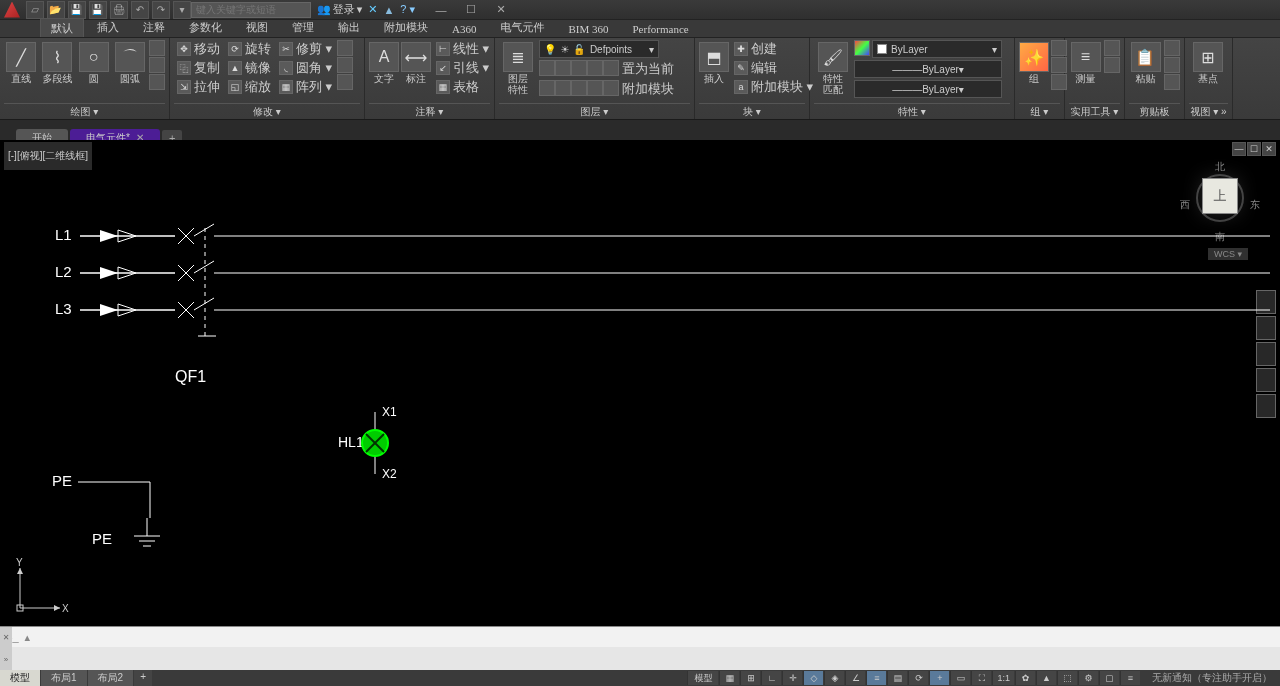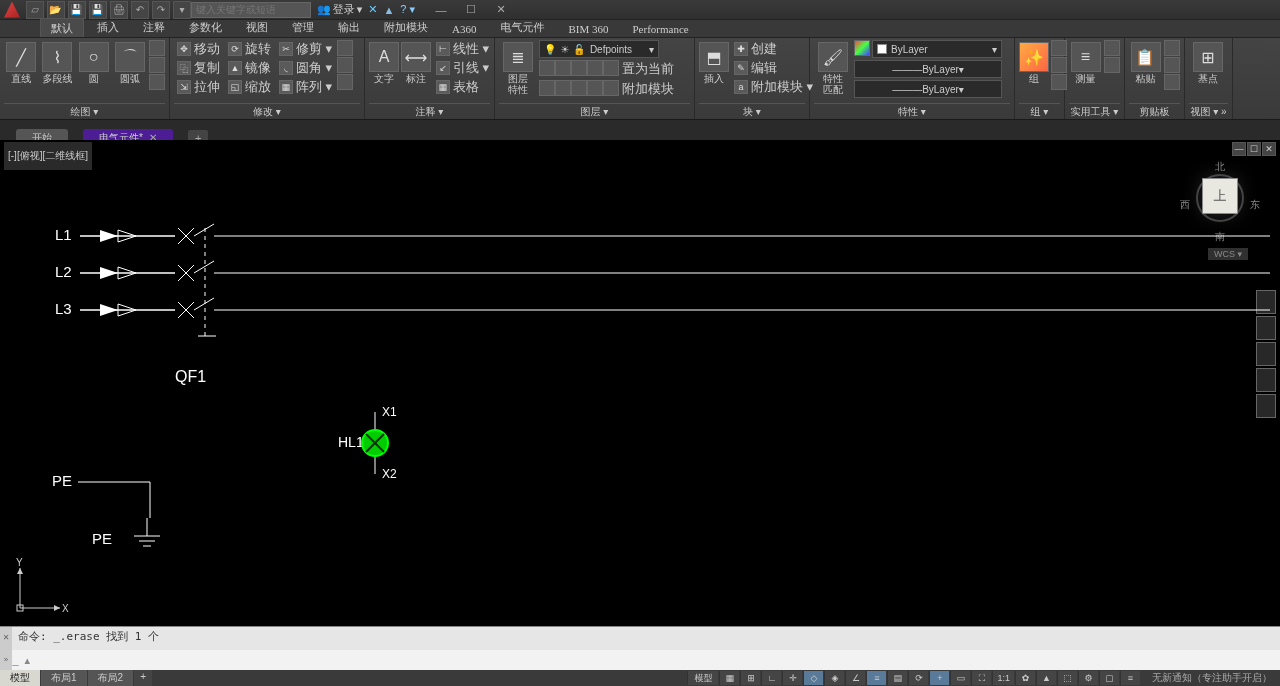--- a/index.html
+++ b/index.html
@@ -33,21 +33,21 @@
 .small-col { display:flex; flex-direction:column; gap:1px; }
 .small-btn { display:flex; align-items:center; gap:3px; padding:1px 3px; cursor:pointer; height:18px; }
 .small-btn .si { width:14px; height:14px; background:#5a5a5a; border:1px solid #666; display:flex; align-items:center; justify-content:center; font-size:9px; color:#ddd; }
 .small-btn .sl { font-size:13px; color:#ccc; white-space:nowrap; }
 .layer-combo { width:120px; height:18px; background:#2a2a2a; border:1px solid #555; display:flex; align-items:center; padding:0 4px; color:#ccc; font-size:10px; gap:4px; }
 .prop-combo { width:130px; height:18px; background:#2a2a2a; border:1px solid #555; display:flex; align-items:center; padding:0 4px; color:#ccc; font-size:10px; justify-content:center; }
 .icon-row { display:flex; gap:0; }
 .mini-icon { width:16px; height:16px; background:#555; border:1px solid #666; cursor:pointer; }
 
 
-.doc-tabs { height:36px; background:#2a2a2a; display:flex; align-items:center; padding-left:16px; gap:15px; border-bottom:1px solid #111; }
+.doc-tabs { height:36px; background:#2a2a2a; display:flex; align-items:center; padding-left:16px; gap:2px; border-bottom:1px solid #111; }
 .doc-tab { padding:2px 16px; background:#555; color:#ccc; font-size:10px; border-radius:3px 3px 0 0; cursor:pointer; display:flex; align-items:center; gap:6px; }
 .doc-tab.active { background:#4c1d95; }
 .doc-tab .close { color:#aaa; font-size:10px; }
 .add-tab { width:20px; height:16px; background:#444; display:flex; align-items:center; justify-content:center; color:#aaa; border-radius:2px; }
 
 
 .draw-area { position:absolute; top:140px; left:0; right:0; bottom:60px; background:#000; overflow:hidden; }
 .viewport-label { position:absolute; top:2px; left:4px; color:#ccc; font-size:10px; background:rgba(60,60,60,0.7); padding:7px 4px; }
 .vp-ctrls { position:absolute; top:2px; right:4px; display:flex; gap:1px; }
 .vp-ctrl { width:14px; height:14px; background:#444; color:#ccc; font-size:9px; display:flex; align-items:center; justify-content:center; border:1px solid #555; }
@@ -490,21 +490,20 @@
     <text x="52" y="54" fill="#ccc" font-size="10">X</text>
     <text x="6" y="8" fill="#ccc" font-size="10">Y</text>
   </svg>
 </div>
 
 <div class="cmd-area">
   <div class="cmd-left-strip">
       <span>✕</span>
       <span>»</span>
     </div>
-  <div class="cmd-history">命令: _.erase 找到 1 个</div>
   <div class="cmd-input-row">
     <span class="cmd-chev">▷_</span>
     <span style="color:#888">▴</span>
   </div>
 </div>
 
 <div class="status-bar">
   <div class="layout-tabs">
     <div class="layout-tab active">模型</div>
     <div class="layout-tab">布局1</div>

